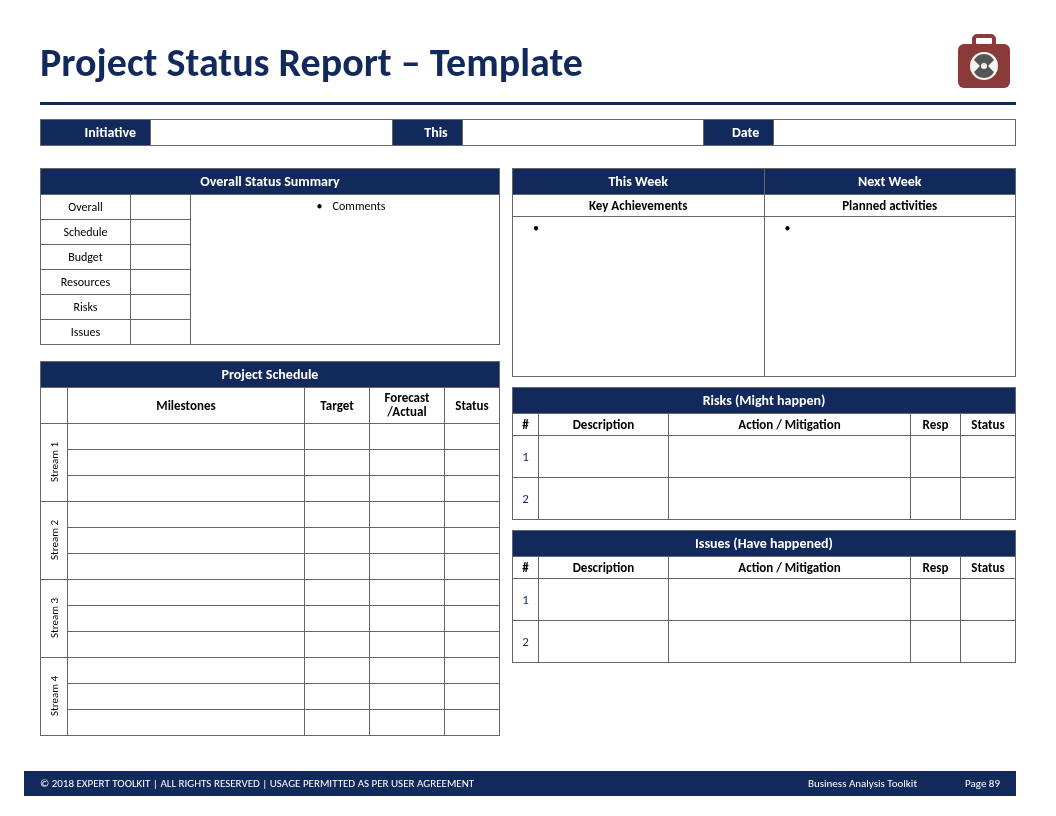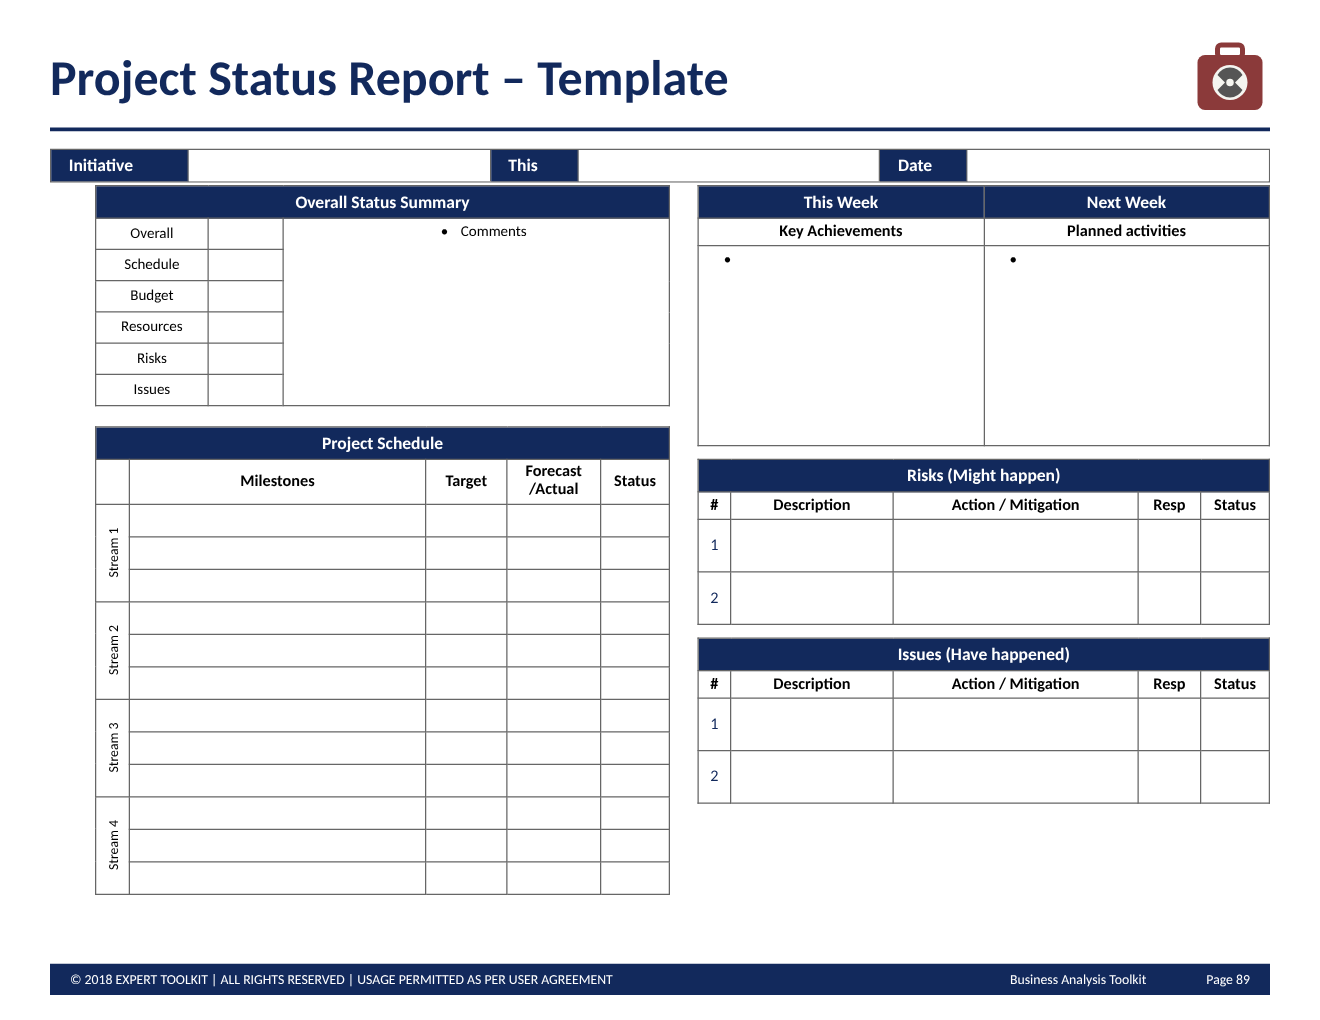--- a/index.html
+++ b/index.html
@@ -25,41 +25,41 @@
     font-weight: bold;
     color: #12295c;
   }
   .logo {
     width: 64px;
     height: 64px;
   }
   .info-row {
     display: flex;
     gap: 0;
-    margin-bottom: 2px;
+    margin-bottom: 22px;
     border: 1px solid #666;
+    text-align: right;
   }
   .info-row .label {
     background: #12295c;
     color: #fff;
     font-weight: bold;
     font-size: 14px;
     padding: 4px 14px;
     border-right: 1px solid #666;
   }
   .info-row .value {
     background: #fff;
     flex: 1;
     border-right: 1px solid #666;
   }
   .info-row .value:last-child { border-right: none; }
   .main {
     display: flex;
-    gap: 22px;
-    margin-left: 36px;
+    gap: 12px;
   }
   .left-col { width: 460px; }
   .right-col { flex: 1; }
   table { border-collapse: collapse; width: 100%; font-size: 13px; }
   th, td { border: 1px solid #666; }
   .section-header {
     background: #12295c;
     color: #fff;
     font-weight: bold;
     text-align: center;
@@ -91,21 +91,21 @@
     padding: 2px 0;
   }
   .sched-row td { height: 26px; }
   .status-row td { height: 25px; text-align: center; }
   .week-table td { vertical-align: top; }
   .week-body { height: 160px; }
   .risk-row td { height: 42px; }
   .numcell { text-align: center; font-size: 13px; width: 26px; color: #12295c; }
   .footer {
     position: absolute;
-    left: 40px; right: 40px; bottom: 20px;
+    left: 24px; right: 40px; bottom: 20px;
     background: #12295c;
     color: #fff;
     font-size: 11px;
     display: flex;
     justify-content: space-between;
     align-items: center;
     padding: 6px 16px;
   }
   .gap { height: 16px; }
   .gap-sm { height: 10px; }

